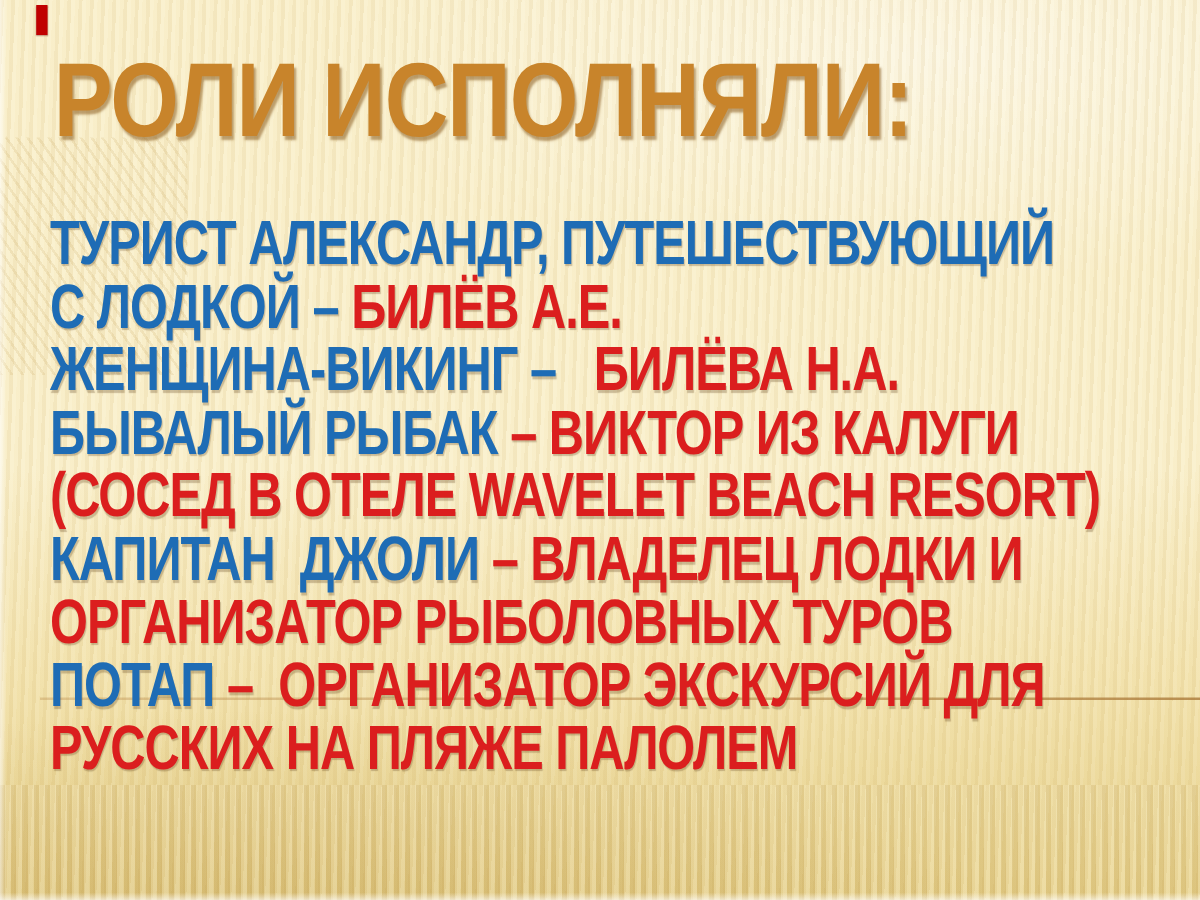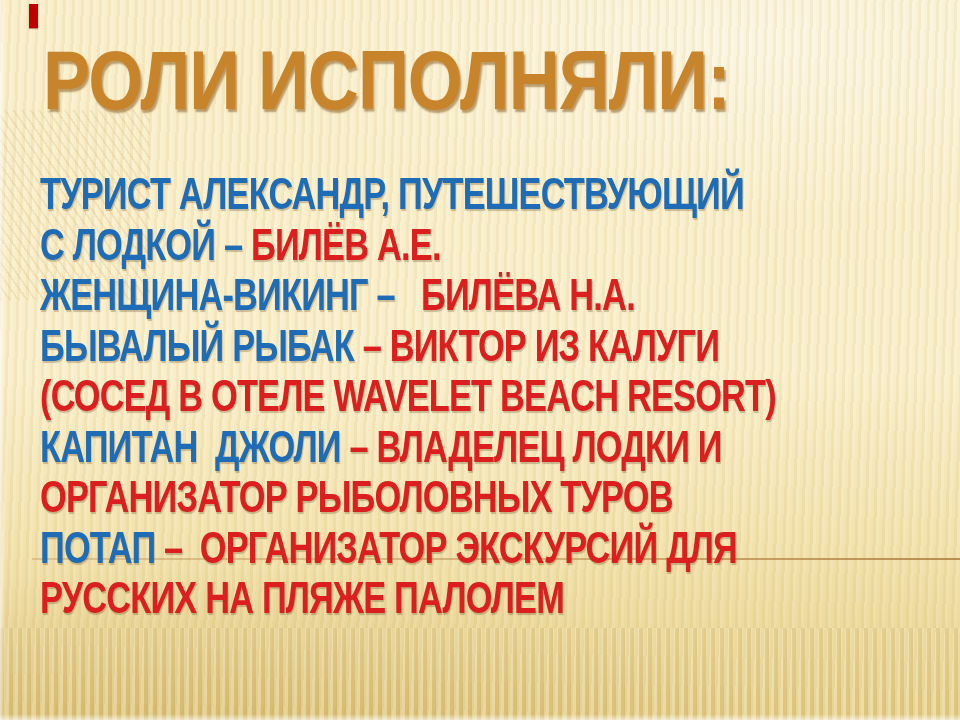--- a/index.html
+++ b/index.html
@@ -69,21 +69,21 @@
     position:absolute;left:43px;top:38px;
     font-size:84px;font-weight:bold;line-height:1.0;
     color:var(--title);
     letter-spacing:-1px;
     transform:scaleX(0.84);transform-origin:left top;
     text-shadow:2px 3px 2px rgba(135,88,25,0.55);
     white-space:pre;
   }
   .credits{
     position:absolute;left:40px;top:169px;width:900px;
-    font-size:44px;font-weight:bold;line-height:50.5px;
+    font-size:50px;font-weight:bold;line-height:50.5px;
     letter-spacing:-1px;
   }
   .line{
     white-space:pre;
     transform:scaleX(0.78);transform-origin:left center;
     text-shadow:1px 2px 1px rgba(95,65,25,0.30);
   }
   .seg.blue{color:var(--blue);}
   .seg.red{color:var(--red);}
 </style>

